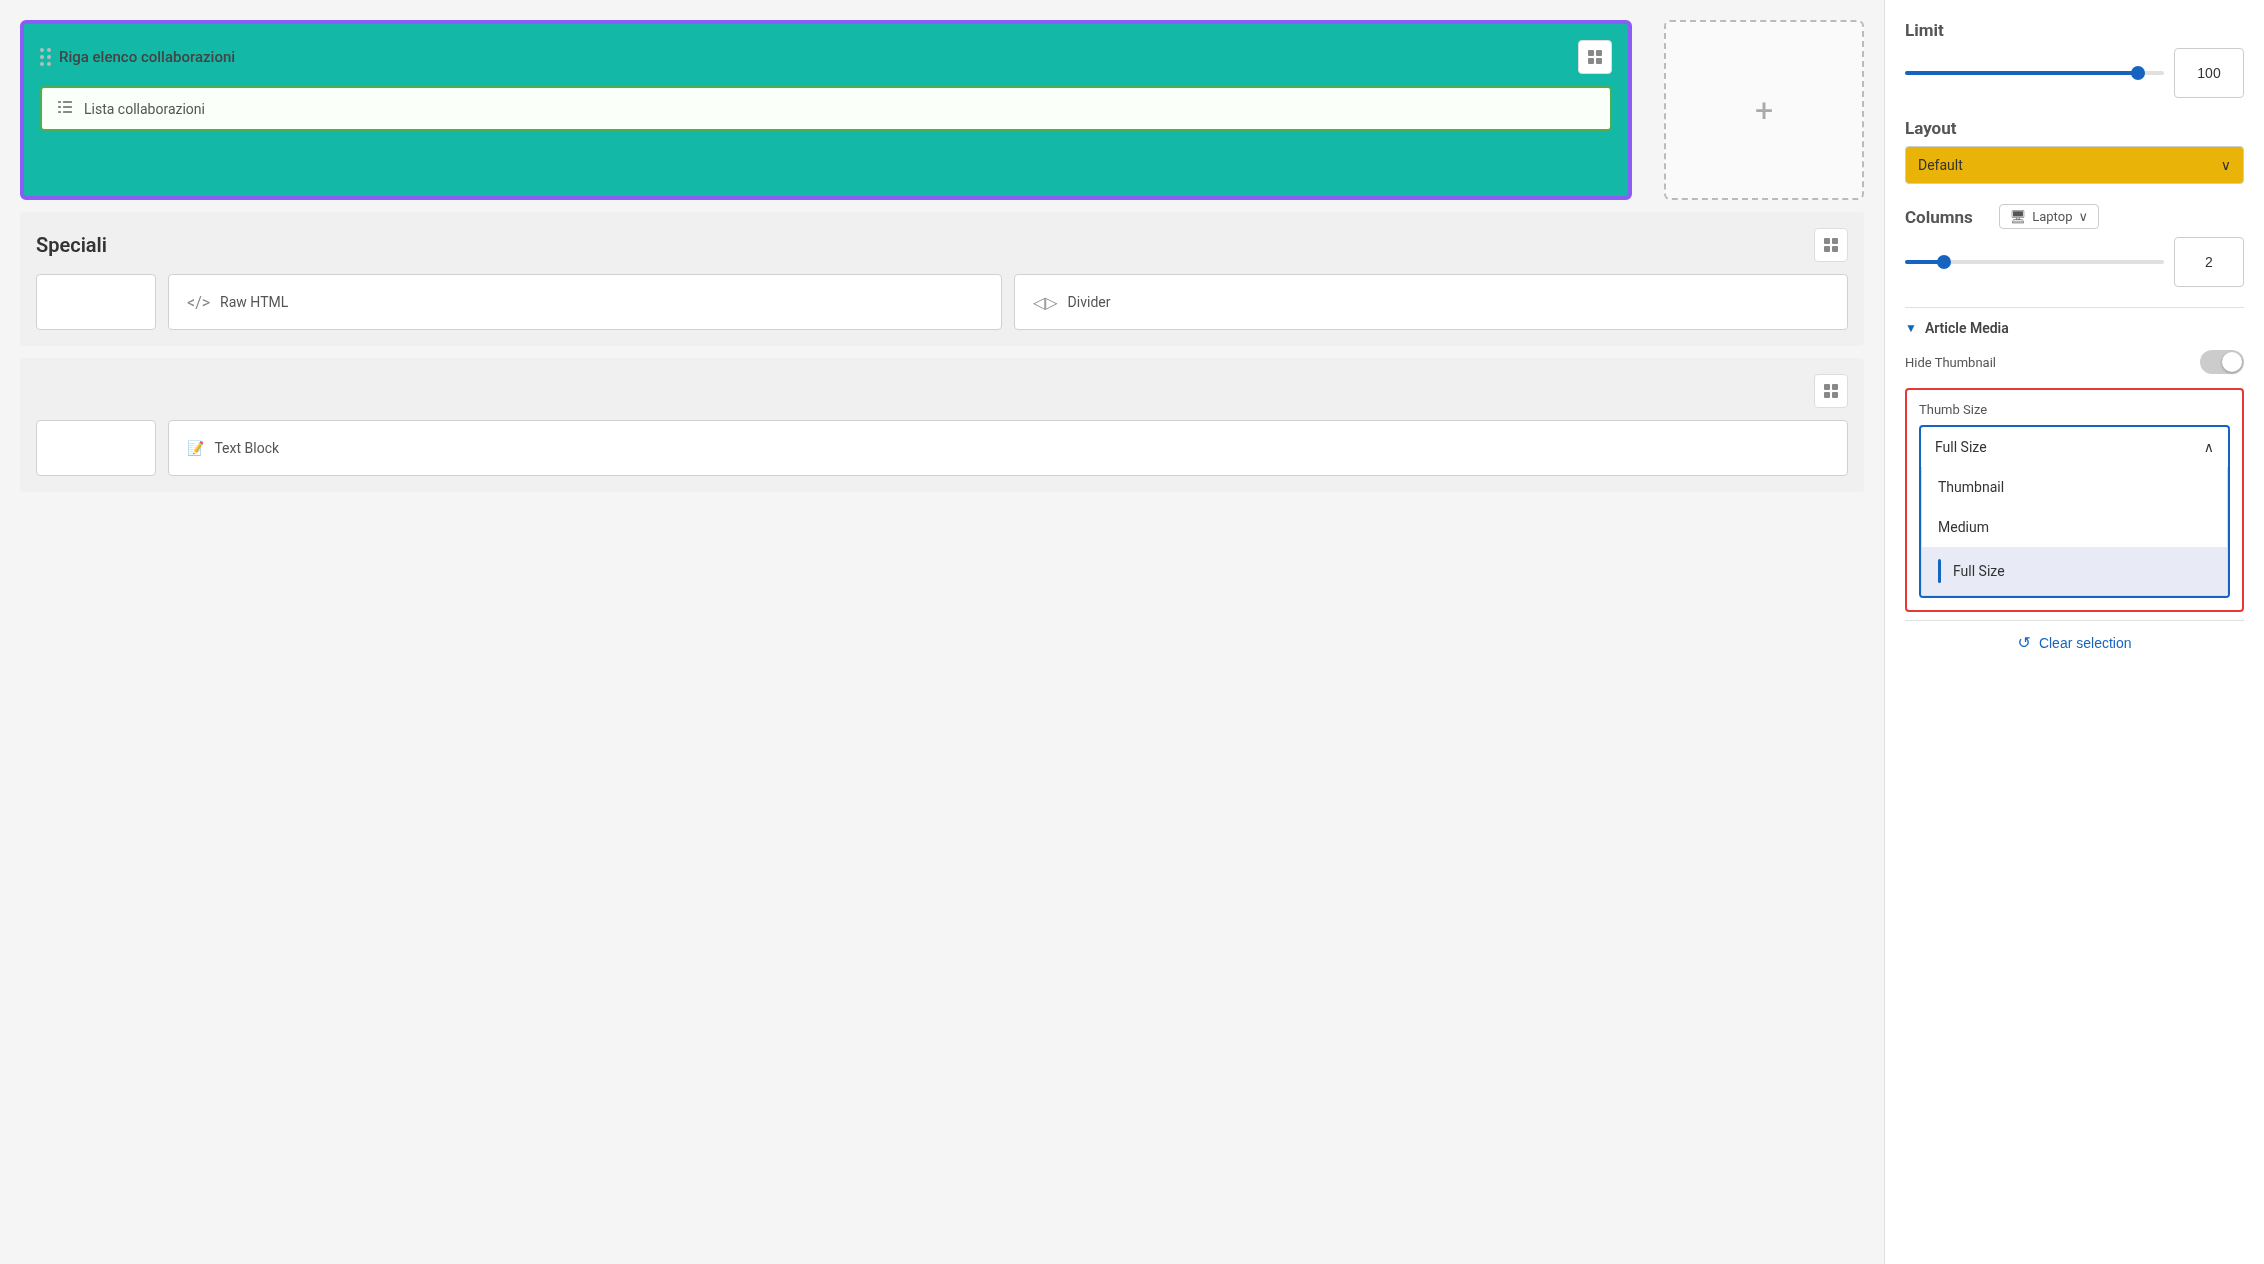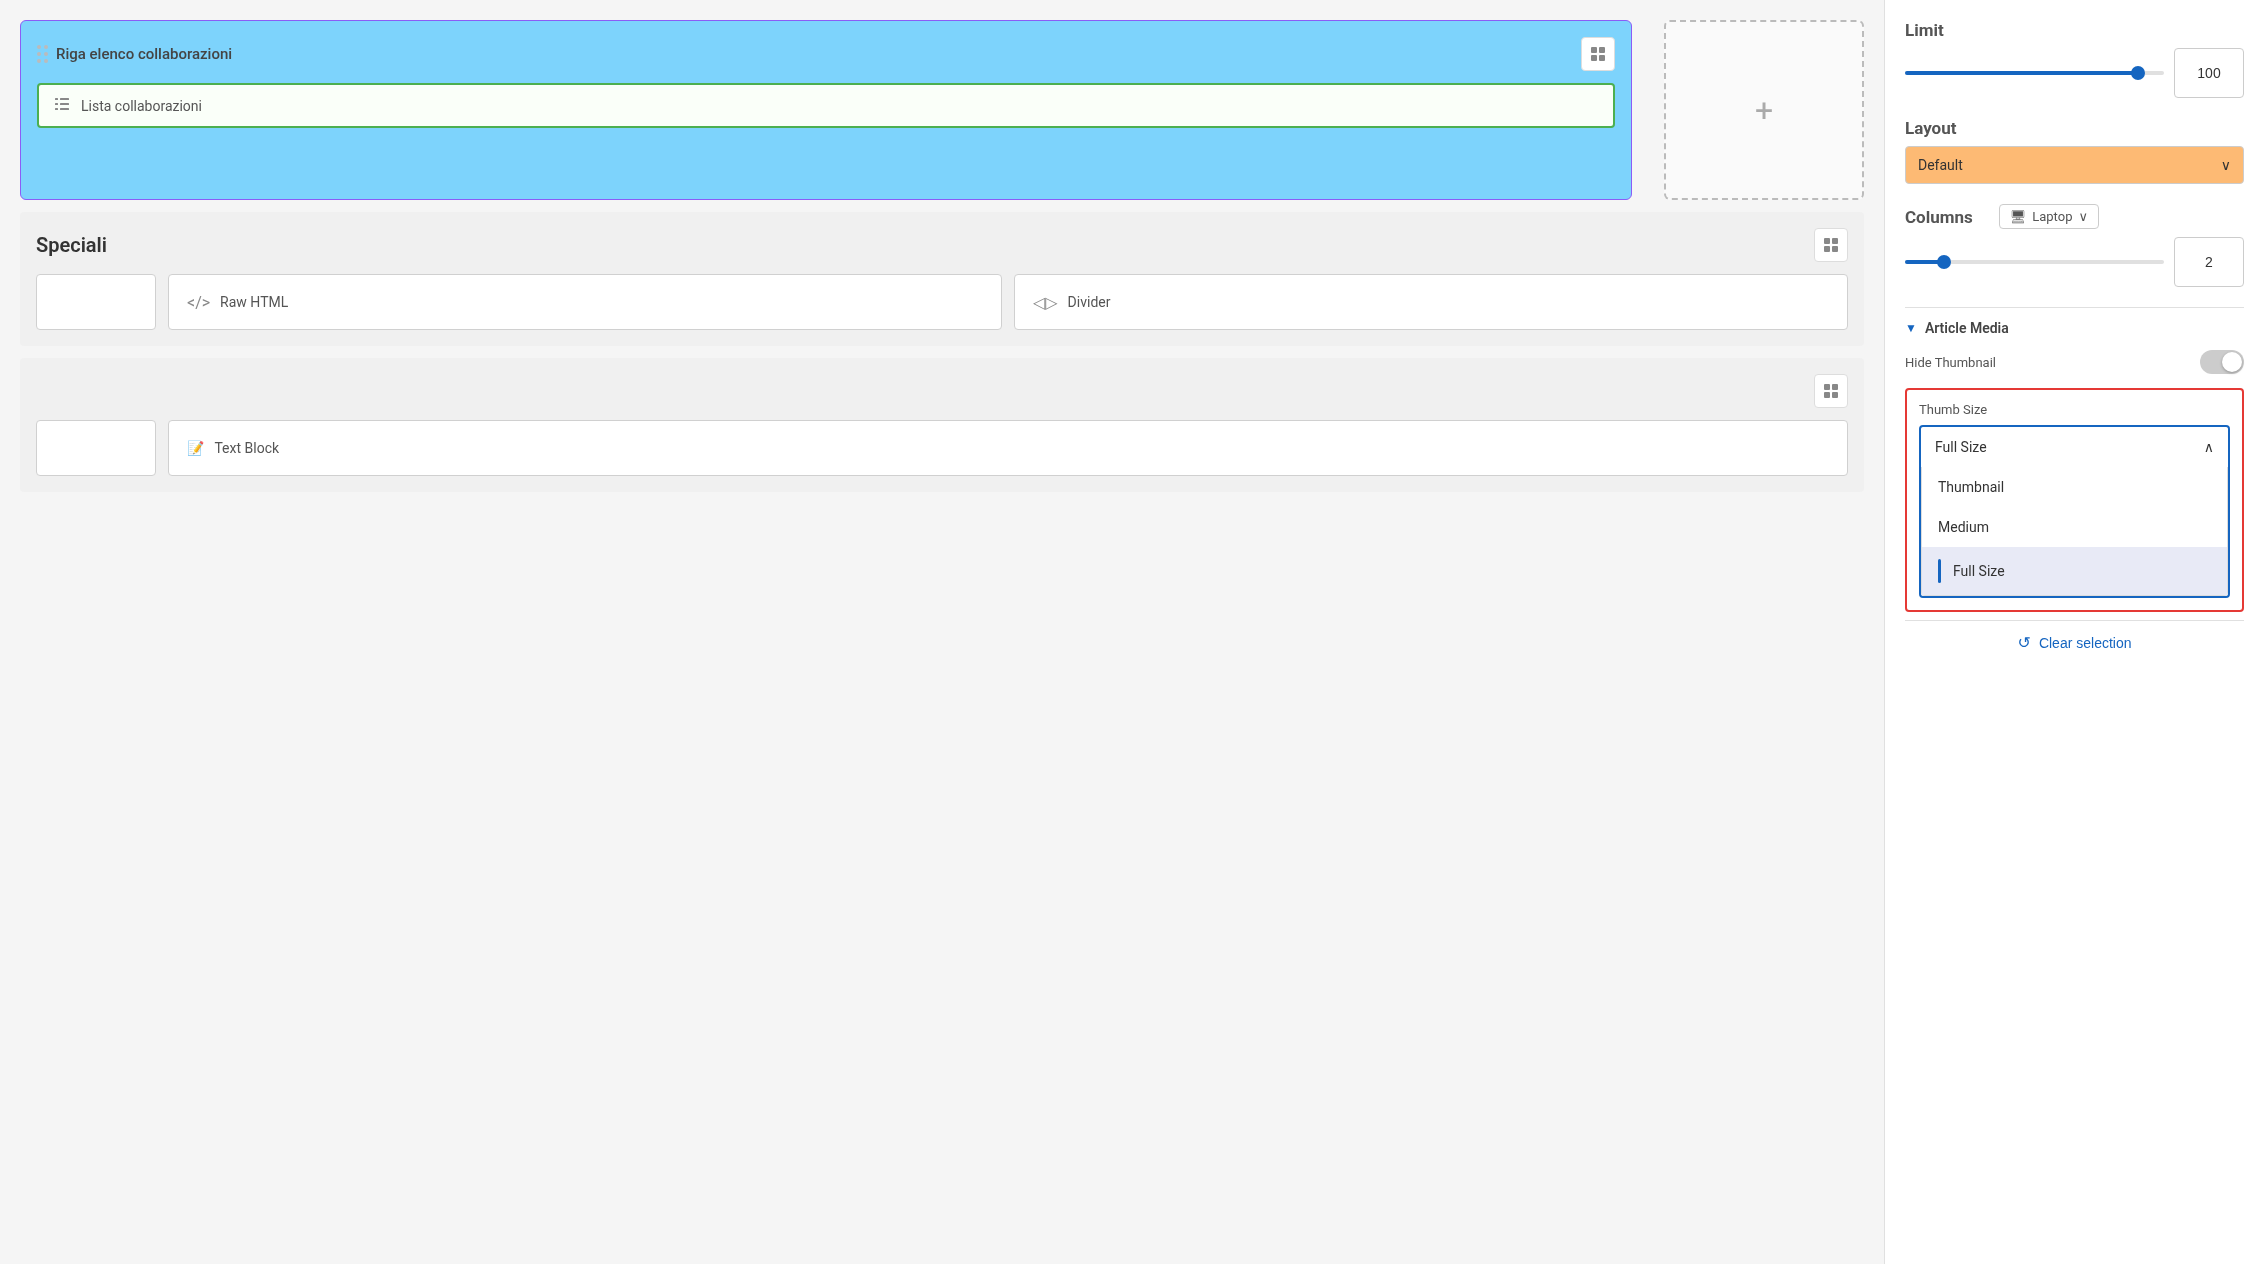--- a/index.html
+++ b/index.html
@@ -237,21 +237,21 @@
     .select-box {
       width: 100%;
       height: 38px;
       border: 1px solid #ccc;
       border-radius: 4px;
       display: flex;
       align-items: center;
       justify-content: space-between;
       padding: 0 12px;
       cursor: pointer;
-      background: #fdba74;
+      background: #eab308;
       font-size: 14px;
       color: #333;
       margin-bottom: 16px;
     }
 
     
     .columns-row {
       display: flex;
       align-items: center;
       gap: 26px;
@@ -451,21 +451,21 @@
       transform: translate(-50%, -50%);
       cursor: pointer;
     }
   </style>
 </head>
 <body>
 
 <div class="main-content" style="background:#f5f5f5;">
 
   <div style="display:flex; gap:16px; margin-bottom:12px;">
-    <div style="flex:1; background:#7dd3fc; border:1px solid #8b5cf6; border-radius:6px; padding:16px;">
+    <div style="flex:1; background:#14b8a6; border:4px solid #8b5cf6; border-radius:6px; padding:16px;">
       <div class="block-section-header">
         <div class="block-section-title">
           <div class="drag-dots">
             <span></span>
               <span></span>
             <span></span>
               <span></span>
             <span></span>
               <span></span>
           </div>

